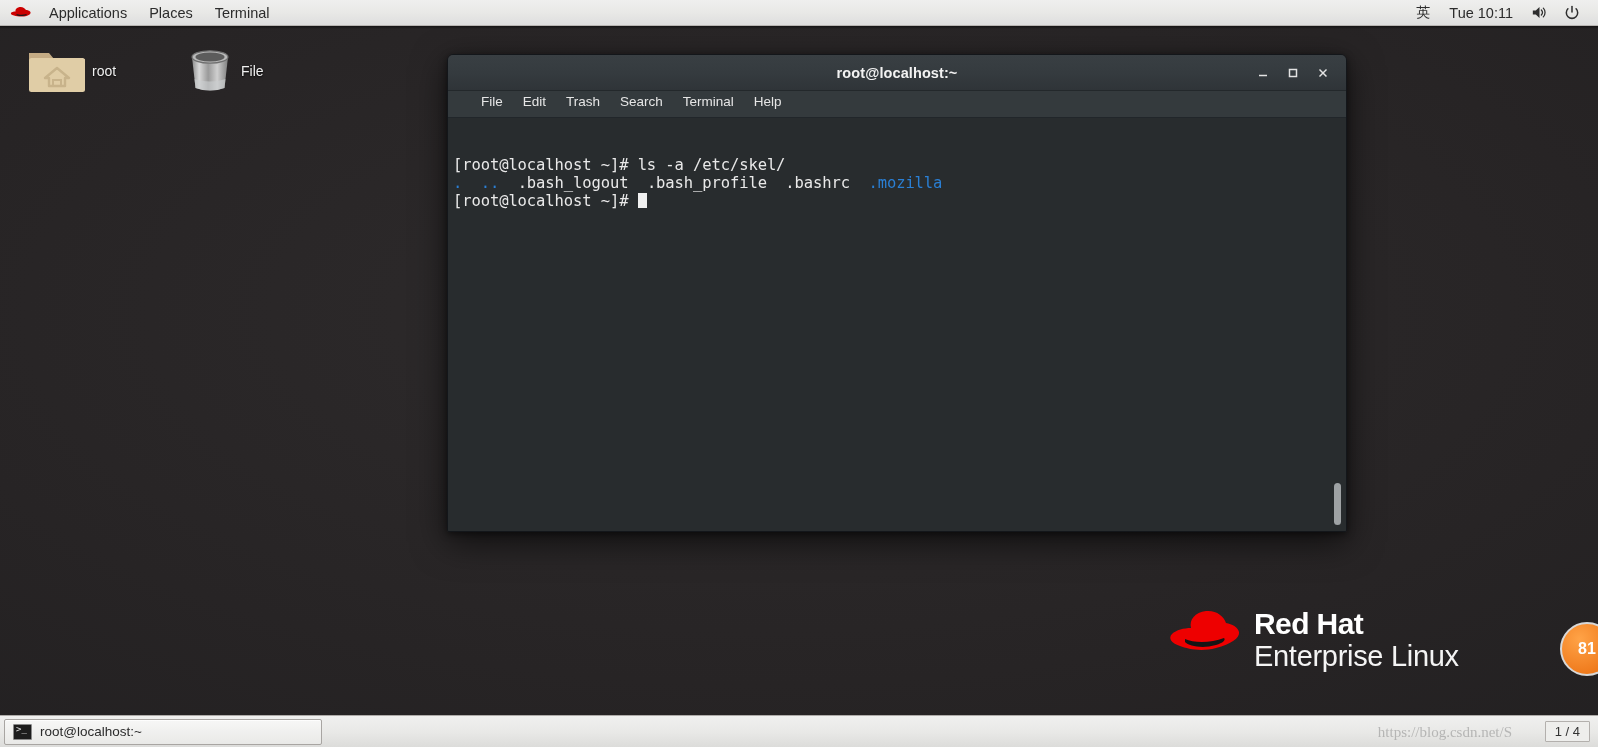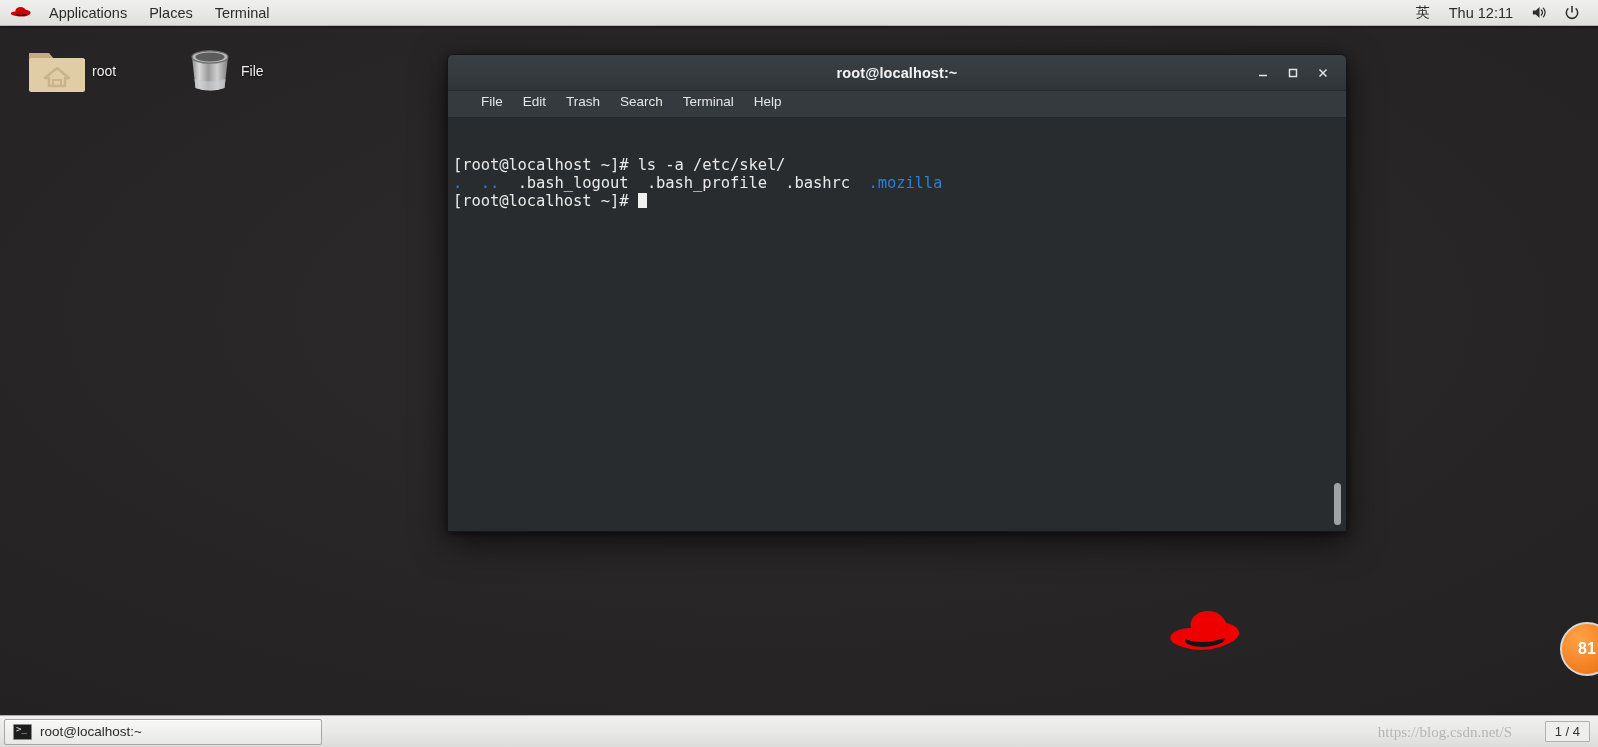--- a/index.html
+++ b/index.html
@@ -195,21 +195,21 @@
         <path d="M8 19 C3 18 1 16 2 14 C3 12 7 11 11 11 C10 7 13 3 19 2 C25 1 30 4 32 8 C35 8 38 9 40 11 C43 14 40 18 33 20 C25 22 14 21 8 19 Z" fill="#cc0000"></path>
         <path d="M13 16 C18 18 27 18 33 16 C34 17 33 18 30 19 C23 21 15 20 13 18 Z" fill="#1a1a1a"></path>
       </svg>
     </div>
     <div class="panel-item">Applications</div>
     <div class="panel-item">Places</div>
     <div class="panel-item">Terminal</div>
   </div>
   <div class="panel-right">
     <div class="panel-item ime-item">英</div>
-    <div class="panel-item clock-item">Thu 12:11</div>
+    <div class="panel-item clock-item">Tue 10:11</div>
     <div class="panel-item icon-item">
       <svg width="17" height="15" viewBox="0 0 20 18" aria-hidden="true">
         <path d="M2 6.5 H5.5 L10 2.5 V15.5 L5.5 11.5 H2 Z" fill="#2e2e2e"></path>
         <path d="M12.2 6 A4.4 4.4 0 0 1 12.2 12" stroke="#2e2e2e" stroke-width="1.5" fill="none" stroke-linecap="round"></path>
         <path d="M14.6 3.8 A7.6 7.6 0 0 1 14.6 14.2" stroke="#2e2e2e" stroke-width="1.5" fill="none" stroke-linecap="round"></path>
       </svg>
     </div>
     <div class="panel-item icon-item">
       <svg width="16" height="16" viewBox="0 0 18 18" aria-hidden="true">
         <path d="M4.4 4.2 A6.4 6.4 0 1 0 13.6 4.2" stroke="#2e2e2e" stroke-width="1.7" fill="none" stroke-linecap="round"></path>
@@ -253,20 +253,24 @@
   </div>
   <div class="label">File</div>
 </div>
 
 <div class="brand">
   <div>
     <svg width="72" height="54" viewBox="0 0 72 54" aria-hidden="true">
       <path d="M12 38 C3 35 0 30 4 26 C8 22 16 20 23 20 C21 12 27 4 38 3 C48 2 56 8 58 15 C64 16 70 19 71 24 C72 30 63 36 48 40 C33 44 20 41 12 38 Z" fill="#ee0000"></path>
       <path d="M17 31 C26 35 43 35 56 30 C58 32 55 35 48 37 C34 41 21 38 17 34 Z" fill="#151515"></path>
     </svg>
+  </div>
+  <div class="brand-text">
+    <div class="brand-l1">Red Hat</div>
+    <div class="brand-l2">Enterprise Linux</div>
   </div>
 </div>
 
 <div class="orange-badge">81</div>
 
 <div class="term-window">
   <div class="titlebar">
     <div class="title">root@localhost:~</div>
     <div class="win-btns">
       <div class="win-btn">

